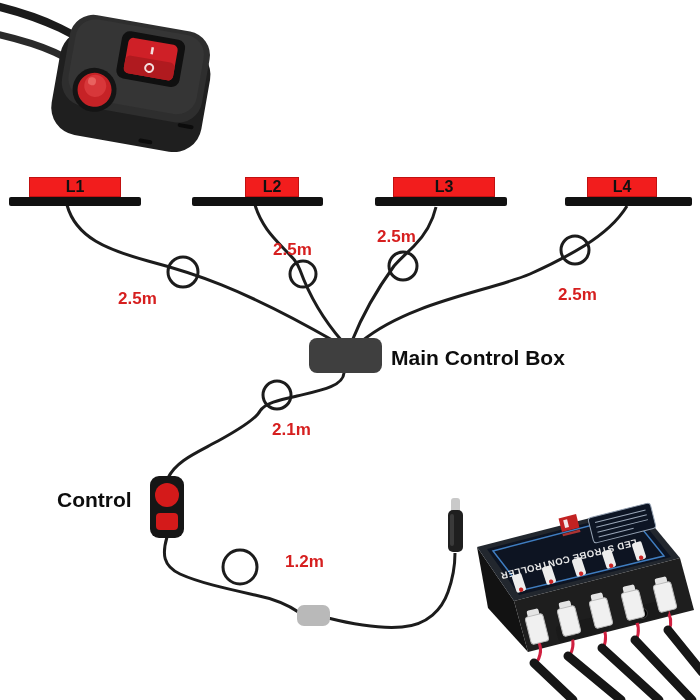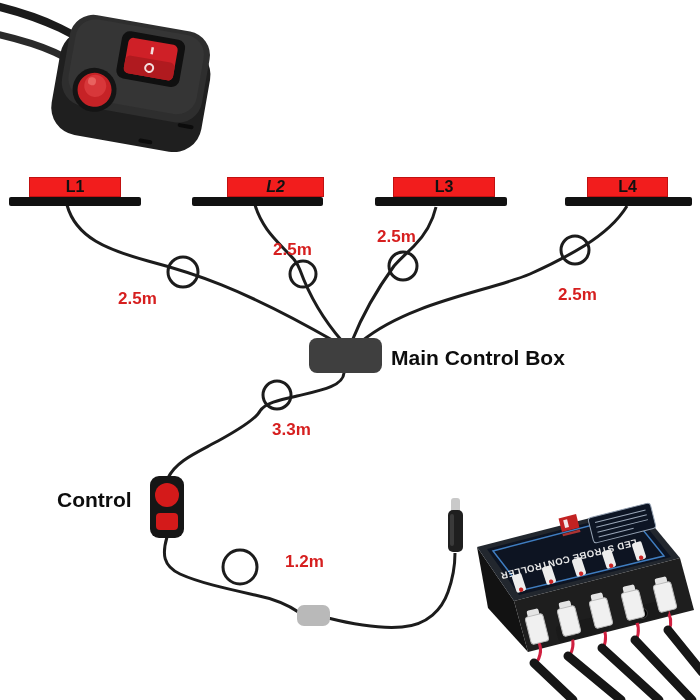--- a/index.html
+++ b/index.html
@@ -213,39 +213,39 @@
       </g>
     </g>
   </svg>
 
   <div class="bar-base" style="left:9px;top:197px;width:132px;"></div>
   <div class="bar-light" style="left:29px;top:177px;width:92px;">
     <span>L1</span>
   </div>
 
   <div class="bar-base" style="left:192px;top:197px;width:131px;"></div>
-  <div class="bar-light" style="left:227px;top:177px;width:97px;font-style:italic;">
+  <div class="bar-light" style="left:245px;top:177px;width:54px;">
     <span>L2</span>
   </div>
 
   <div class="bar-base" style="left:375px;top:197px;width:132px;"></div>
   <div class="bar-light" style="left:393px;top:177px;width:102px;">
     <span>L3</span>
   </div>
 
   <div class="bar-base" style="left:565px;top:197px;width:127px;"></div>
-  <div class="bar-light" style="left:587px;top:177px;width:81px;">
+  <div class="bar-light" style="left:587px;top:177px;width:70px;">
     <span>L4</span>
   </div>
 
   <div class="lbl-red" style="left:118px;top:289px;">2.5m</div>
   <div class="lbl-red" style="left:273px;top:240px;">2.5m</div>
   <div class="lbl-red" style="left:377px;top:227px;">2.5m</div>
   <div class="lbl-red" style="left:558px;top:285px;">2.5m</div>
-  <div class="lbl-red" style="left:272px;top:420px;">3.3m</div>
+  <div class="lbl-red" style="left:272px;top:420px;">2.1m</div>
   <div class="lbl-red" style="left:285px;top:552px;">1.2m</div>
 
   <div class="control-box"></div>
   <div class="lbl-black" style="left:391px;top:346px;">Main Control Box</div>
 
   <div class="lbl-black" style="left:57px;top:488px;">Control</div>
   <div class="switch-device">
     <div class="btn-round"></div>
     <div class="btn-square"></div>
   </div>

